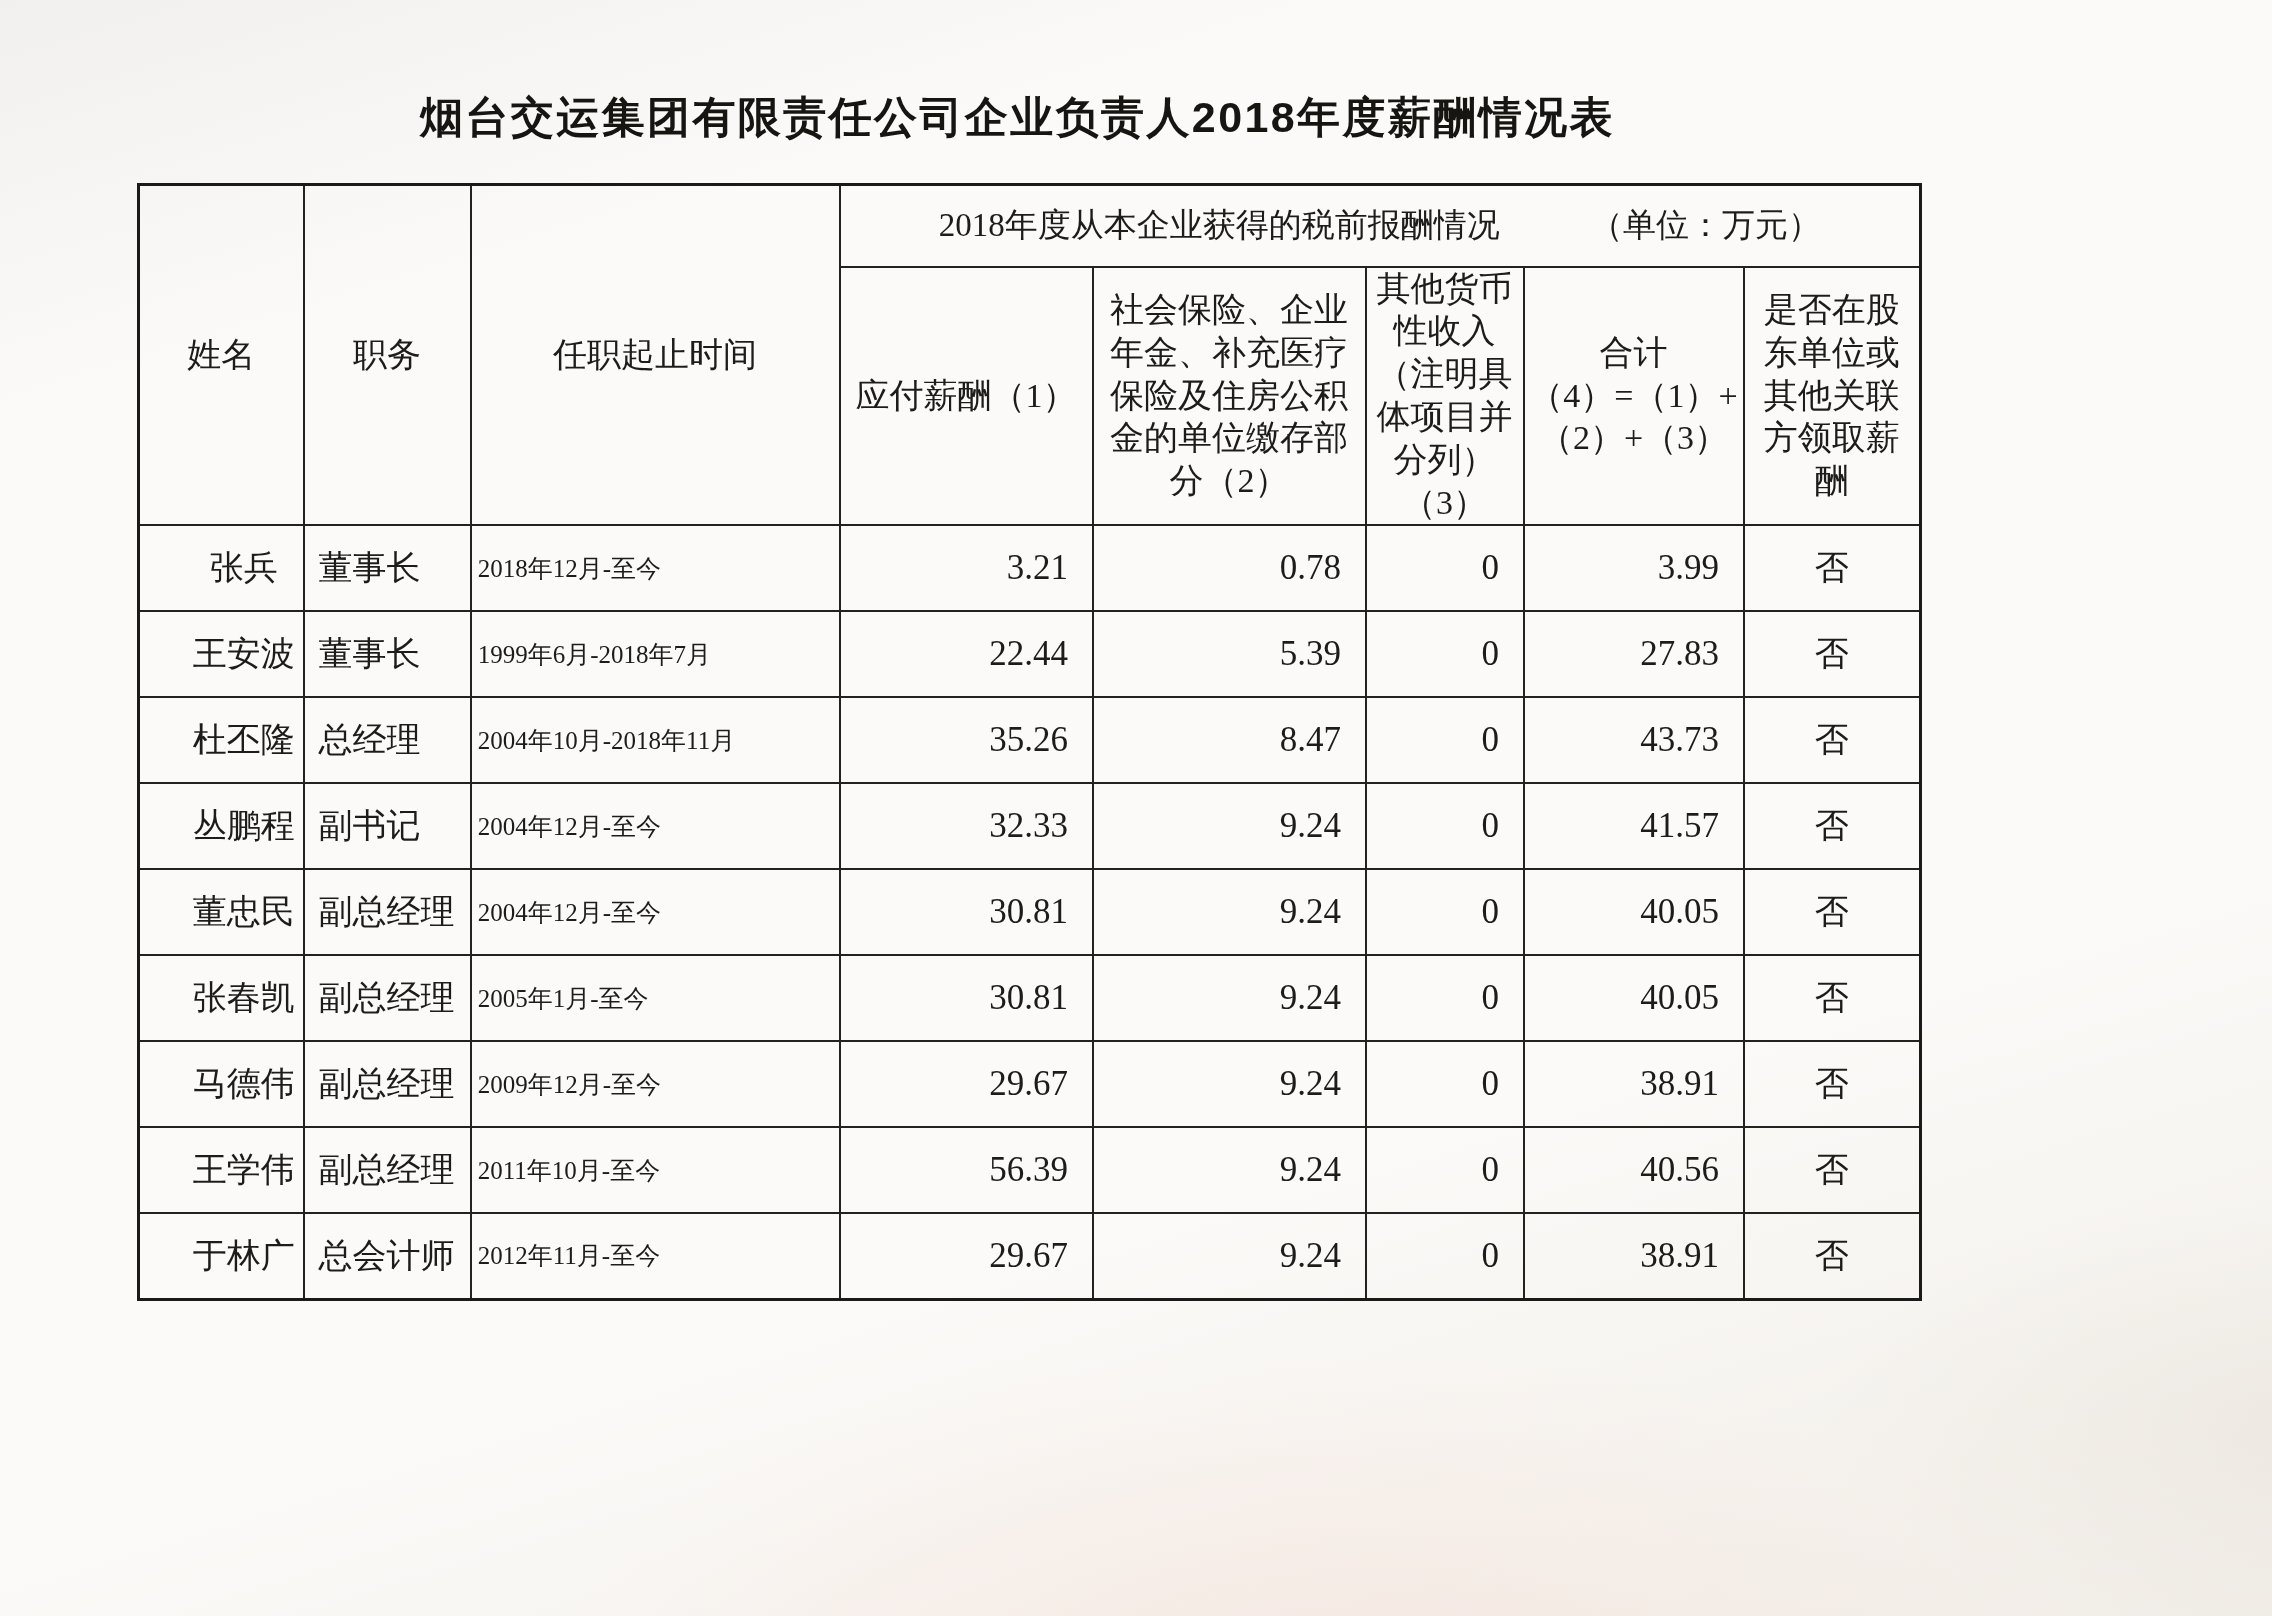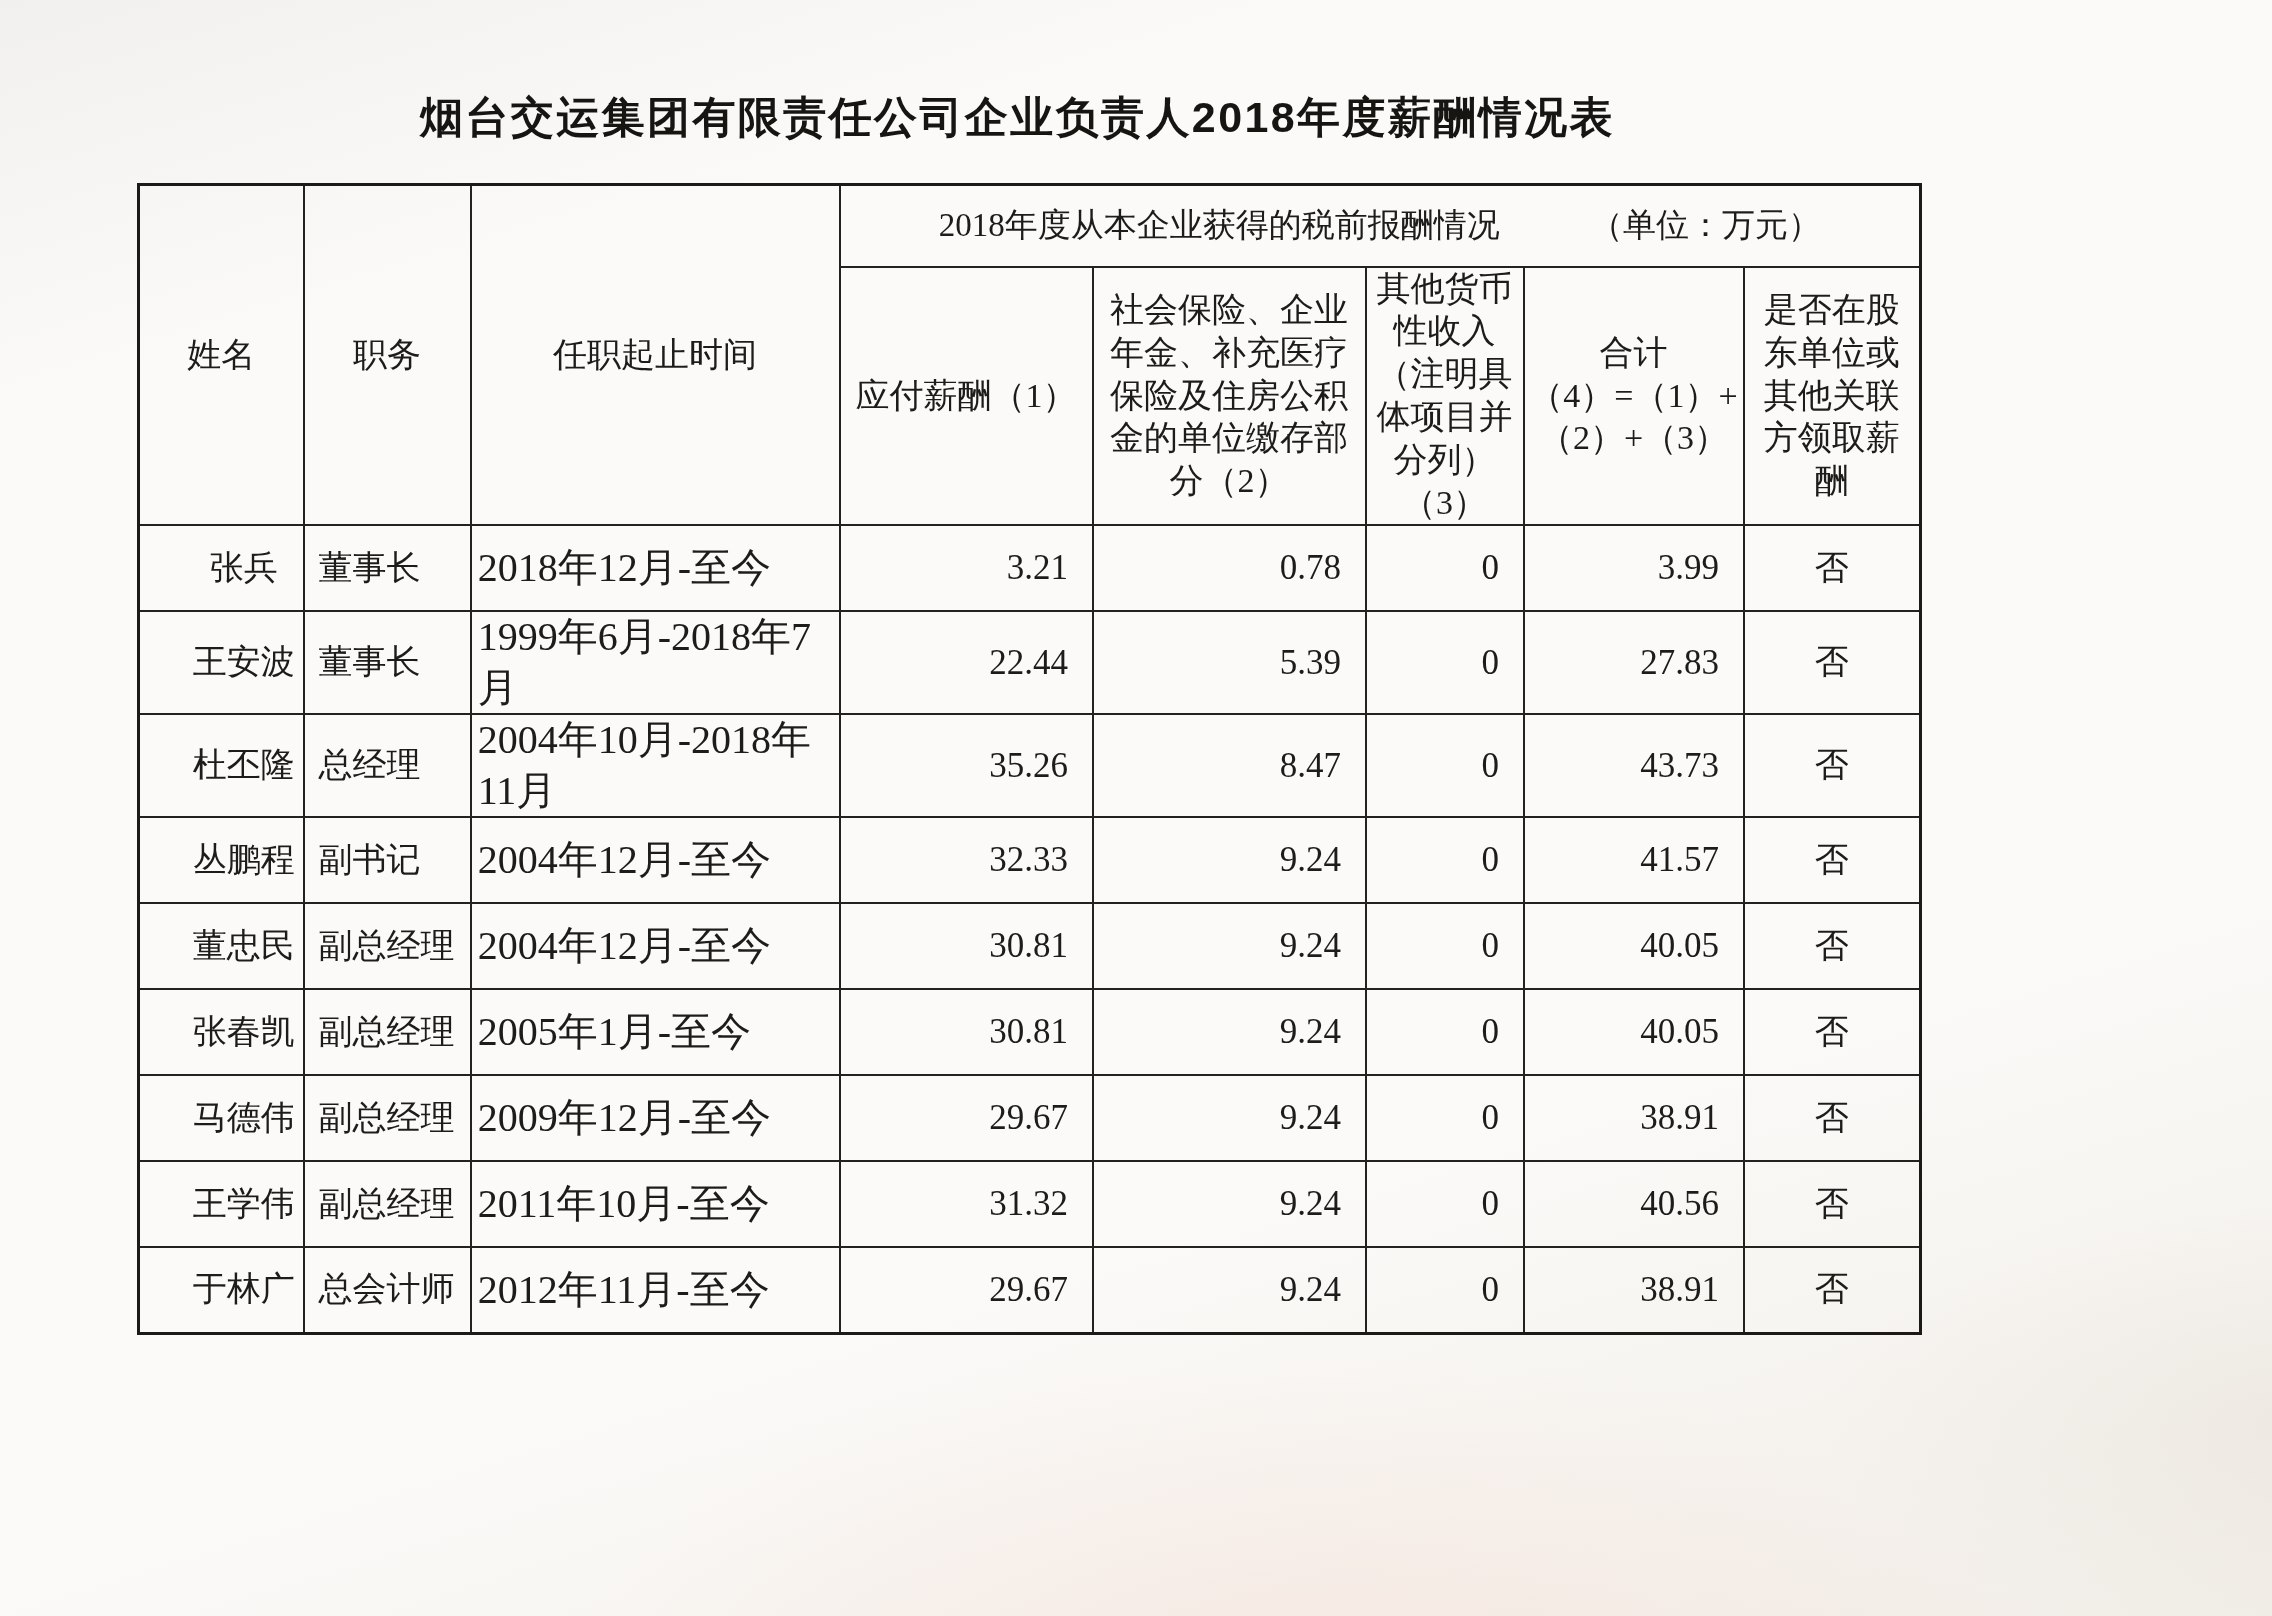--- a/index.html
+++ b/index.html
@@ -56,21 +56,21 @@
     color: #1d1c1a;
   }
   tr.hr1 { height: 82px; }
   tr.hr2 { height: 251px; }
   tr.data-row { height: 86px; }
   td.span-header { font-size: 33px; }
   td.span-header .unit { display: inline-block; margin-left: 82px; }
   td.multiline { white-space: pre-line; }
   td.cell-name { text-align: center; padding-left: 45px; }
   td.cell-pos  { text-align: left; padding-left: 14px; }
-  td.cell-ten  { text-align: left; padding-left: 6.3px; font-size: 40px; }
+  td.cell-ten  { text-align: left; padding-left: 6.3px; font-size: 25px; }
   td.cell-num  { text-align: right; padding-right: 23.5px; font-size: 35px; }
   td.cell-yn   { text-align: center; }
   .note {
     position: absolute;
     left: 148px;
     top: 1372px;
     margin: 0;
     font-family: "Liberation Sans", "DejaVu Sans", sans-serif;
     font-weight: 700;
     font-size: 37px;
@@ -197,21 +197,21 @@
         <td class="cell-num">29.67</td>
         <td class="cell-num">9.24</td>
         <td class="cell-num">0</td>
         <td class="cell-num">38.91</td>
         <td class="cell-yn">否</td>
       </tr>
       <tr class="data-row">
         <td class="cell-name">王学伟</td>
         <td class="cell-pos">副总经理</td>
         <td class="cell-ten">2011年10月-至今</td>
-        <td class="cell-num">31.32</td>
+        <td class="cell-num">56.39</td>
         <td class="cell-num">9.24</td>
         <td class="cell-num">0</td>
         <td class="cell-num">40.56</td>
         <td class="cell-yn">否</td>
       </tr>
       <tr class="data-row">
         <td class="cell-name">于林广</td>
         <td class="cell-pos">总会计师</td>
         <td class="cell-ten">2012年11月-至今</td>
         <td class="cell-num">29.67</td>

